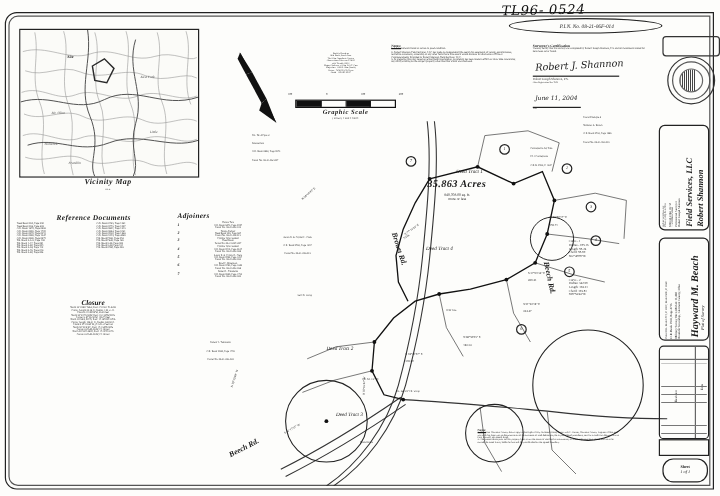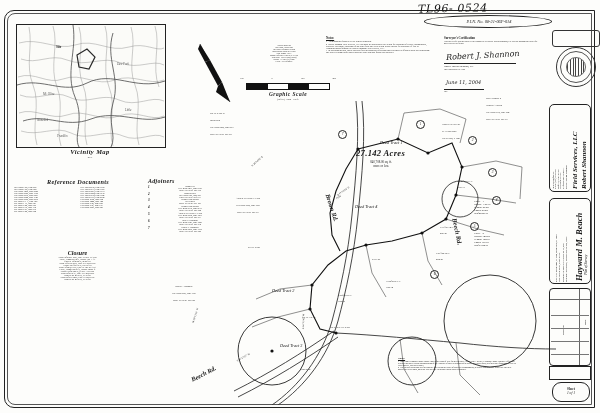--- a/index.html
+++ b/index.html
@@ -396,21 +396,21 @@
         <circle cx="286" cy="124" r="1.6"></circle>
       <circle cx="262" cy="138" r="1.6"></circle>
         <circle cx="206" cy="150" r="1.6"></circle>
       <circle cx="152" cy="190" r="1.6"></circle>
         <circle cx="150" cy="214" r="1.6"></circle>
       <circle cx="176" cy="238" r="1.6"></circle>
         <circle cx="112" cy="256" r="1.6"></circle>
     </g>
   </svg>
 
-  <div class="acre">27.142 Acres</div>
+  <div class="acre">35.863 Acres</div>
   <div class="acre-sub">840,708.00 sq. ft.</div>
   <div class="acre-sub" style="top:164px">more or less</div>
 
   <div class="tractlbl" style="left:380px;top:140px;">Deed Tract 1</div>
   <div class="tractlbl" style="left:355px;top:204px;">Deed Tract 4</div>
   <div class="tractlbl" style="left:272px;top:288px;">Deed Tract 2</div>
   <div class="tractlbl" style="left:280px;top:343px;">Deed Tract 3</div>
 
   <div class="rdlbl" style="left:318px;top:204px;transform:rotate(72deg);">Brown Rd.</div>
   <div class="rdlbl" style="left:444px;top:228px;transform:rotate(78deg);">Beech Rd.</div>

